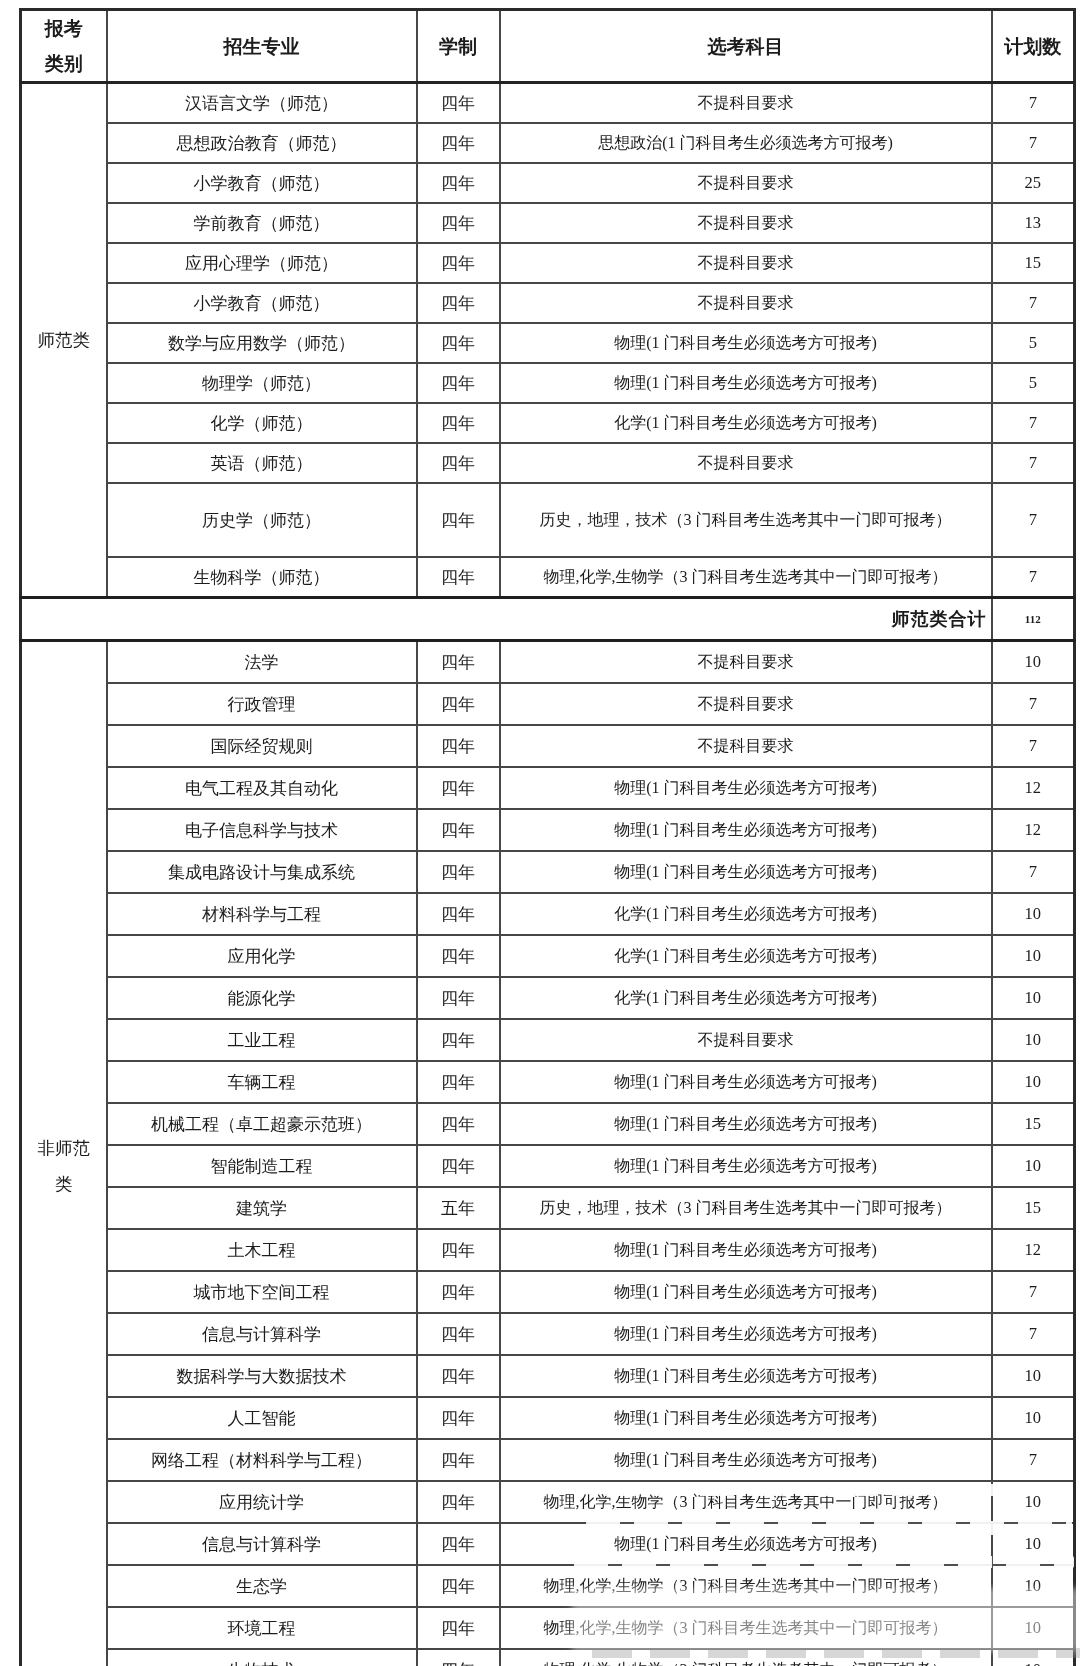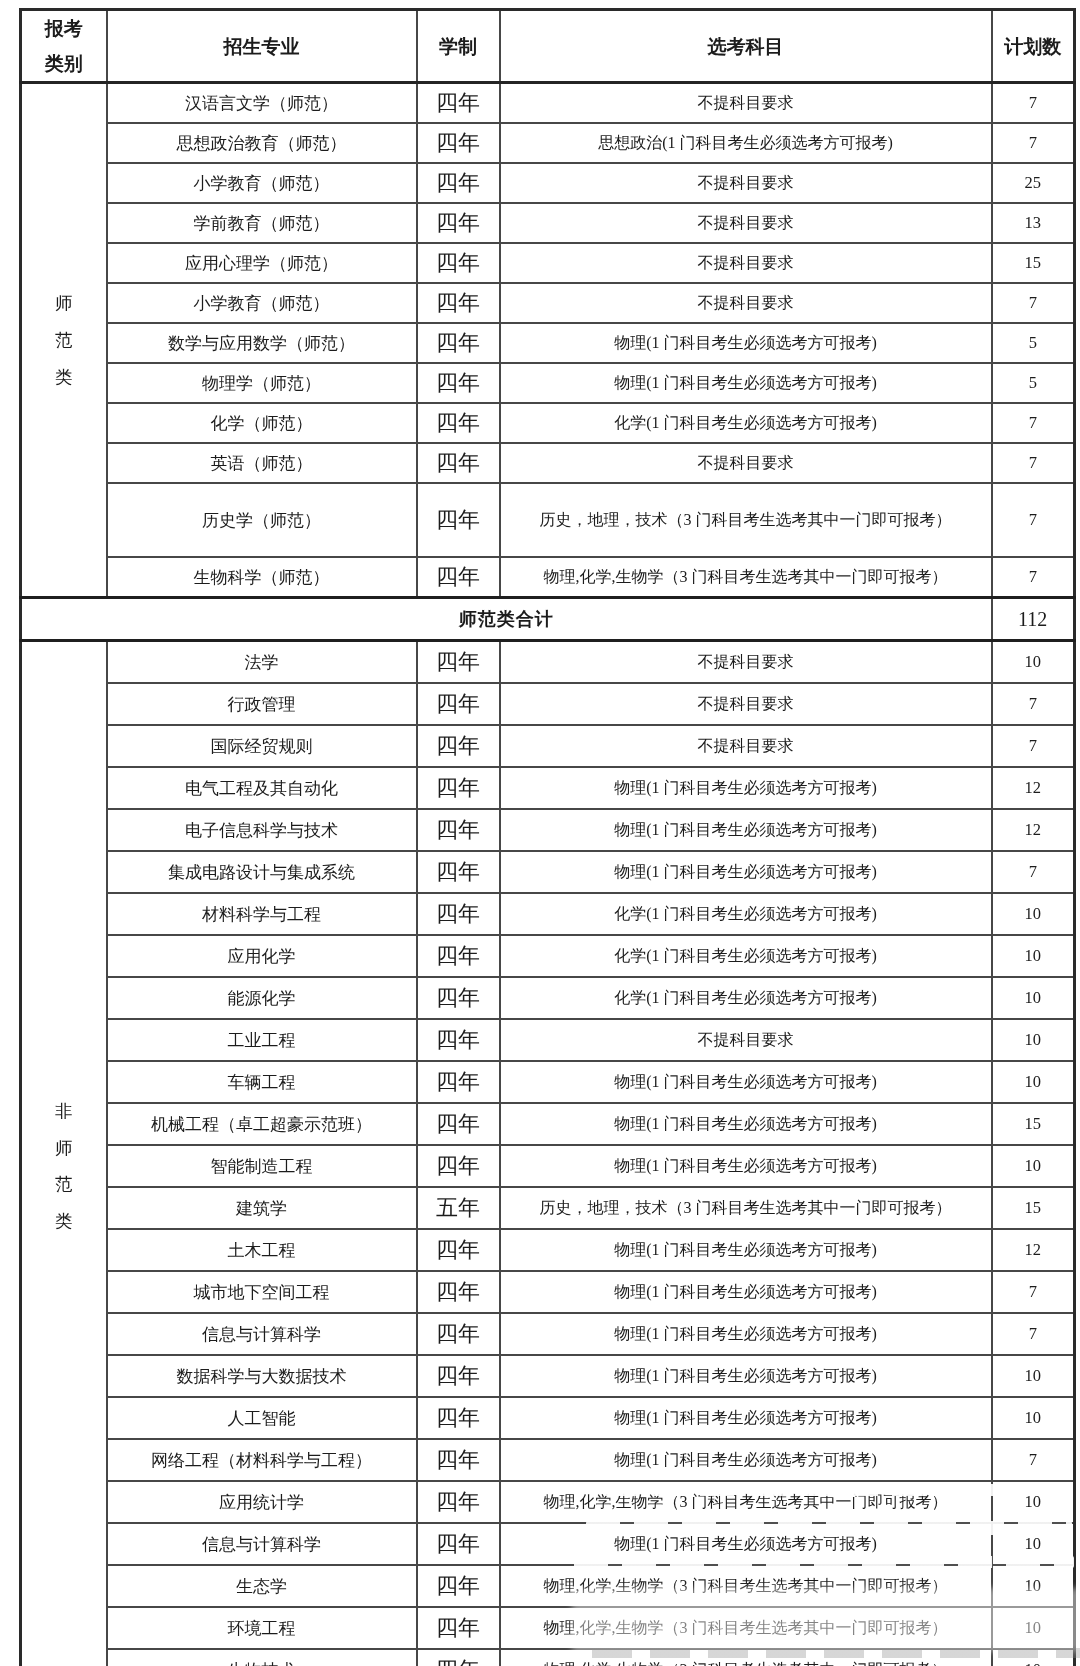--- a/index.html
+++ b/index.html
@@ -38,32 +38,32 @@
     line-height:1.85;
     border-bottom:3px solid #242424;
     white-space:pre-line;
   }
   tbody td{font-size:17px;height:38px;}
   tr.sec-1 td{height:40px;}
   tr.tall td{height:72px;font-family:Liberation Serif, serif;}
   td.category-cell{
     font-size:17.5px;
     line-height:2.1;
-    padding:0 32px;
+    padding:0 14px;
   }
   td.subject-cell{font-size:16px;}
-  td.duration-cell{font-size:22px;}
+  td.duration-cell{font-size:17px;}
   td.count-cell{font-size:16.5px;}
   tr.total-row td{
     border-top:3px solid #1f1f1f;
     border-bottom:3px solid #1f1f1f;
     height:40px;
   }
-  td.total-label{font-weight:bold;font-size:18px;letter-spacing:1px;}
-  td.total-count{font-weight:normal;font-size:20px;}
+  td.total-label{font-weight:bold;font-size:18px;letter-spacing:1px;text-align:right;}
+  td.total-count{font-weight:bold;font-size:11px;}
   
   .watermark{position:absolute;inset:0;pointer-events:none;}
   .wm-bar{
     position:absolute;
     background:repeating-linear-gradient(90deg,
       rgba(255,255,255,0.92) 0 34px,
       rgba(255,255,255,0.05) 34px 48px);
     border-radius:2px;
   }
   .wm-bar1{left:592px;top:1484px;width:452px;height:12px;}

